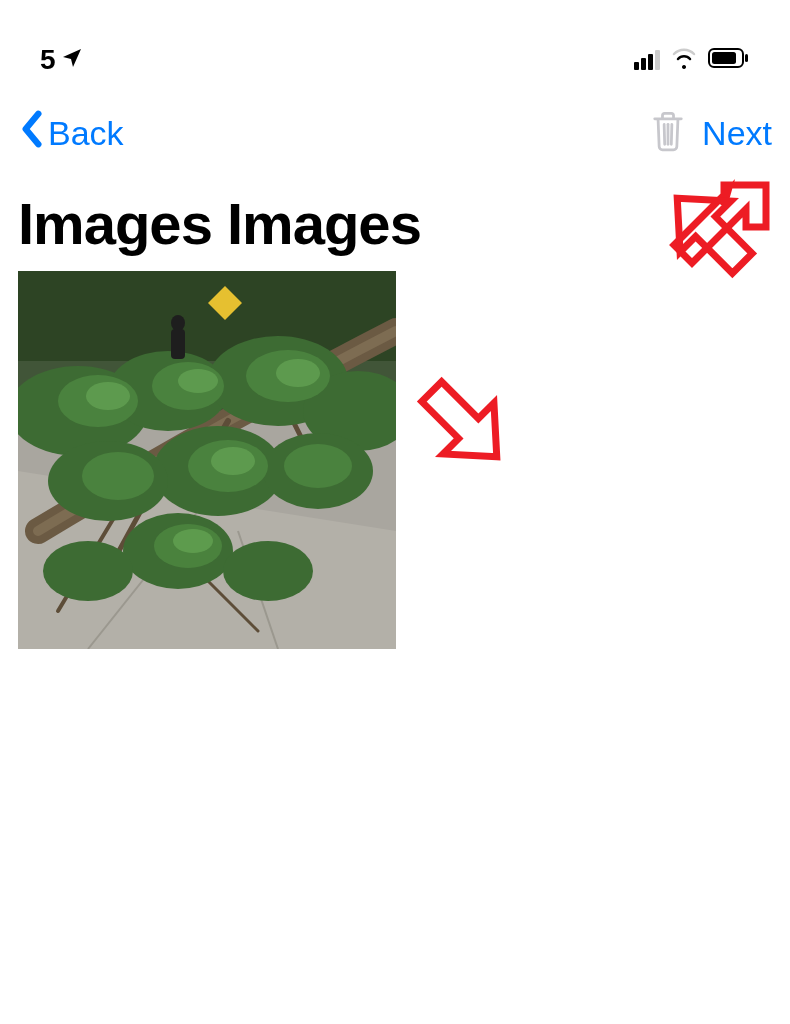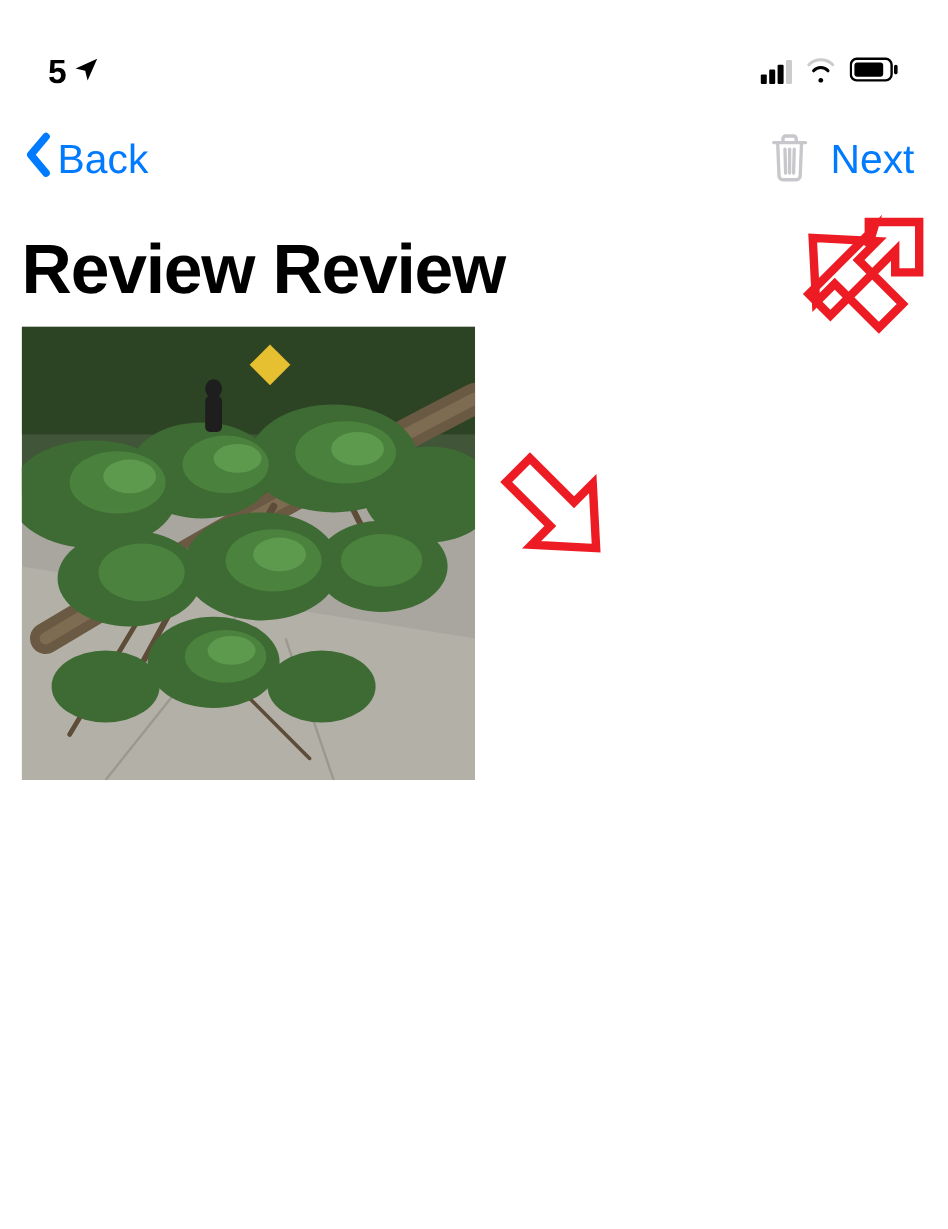--- a/index.html
+++ b/index.html
@@ -56,21 +56,21 @@
     .bar1 { height: 8px; }
     .bar2 { height: 12px; }
     .bar3 { height: 16px; }
     .bar4 { height: 20px; background: #ccc; }
     
     
     .nav-bar {
       display: flex;
       justify-content: space-between;
       align-items: center;
-      padding: 20px 28px 20px 20px;
+      padding: 20px 18px 20px 20px;
     }
     .back-button {
       display: flex;
       align-items: center;
       color: #007aff;
       font-size: 34px;
       cursor: pointer;
       gap: 4px;
     }
     .nav-right {
@@ -181,21 +181,21 @@
         <path d="M7 8 L8 33 a3 3 0 0 0 3 3 h10 a3 3 0 0 0 3 -3 L25 8"></path>
         <line x1="12.5" y1="13" x2="13" y2="31" stroke-linecap="round"></line>
         <line x1="16" y1="13" x2="16" y2="31" stroke-linecap="round"></line>
         <line x1="19.5" y1="13" x2="19" y2="31" stroke-linecap="round"></line>
       </svg>
     </span>
     <span class="next-button">Next</span>
   </div>
 </div>
 
-<h1 class="page-title">Review Review</h1>
+<h1 class="page-title">Images Images</h1>
 
 <div class="thumbnail-container">
   <div class="thumbnail" title="Fallen tree branches on a concrete walkway in a wooded area">
     <svg class="thumb-svg" viewBox="0 0 378 378" preserveAspectRatio="xMidYMid slice">
 
       <rect x="0" y="0" width="378" height="378" fill="#a9a69f"></rect>
       <polygon points="0,200 378,260 378,378 0,378" fill="#b3b0a8"></polygon>
       <line x1="70" y1="378" x2="180" y2="240" stroke="#9b988f" stroke-width="2"></line>
       <line x1="260" y1="378" x2="220" y2="260" stroke="#9b988f" stroke-width="2"></line>
 

